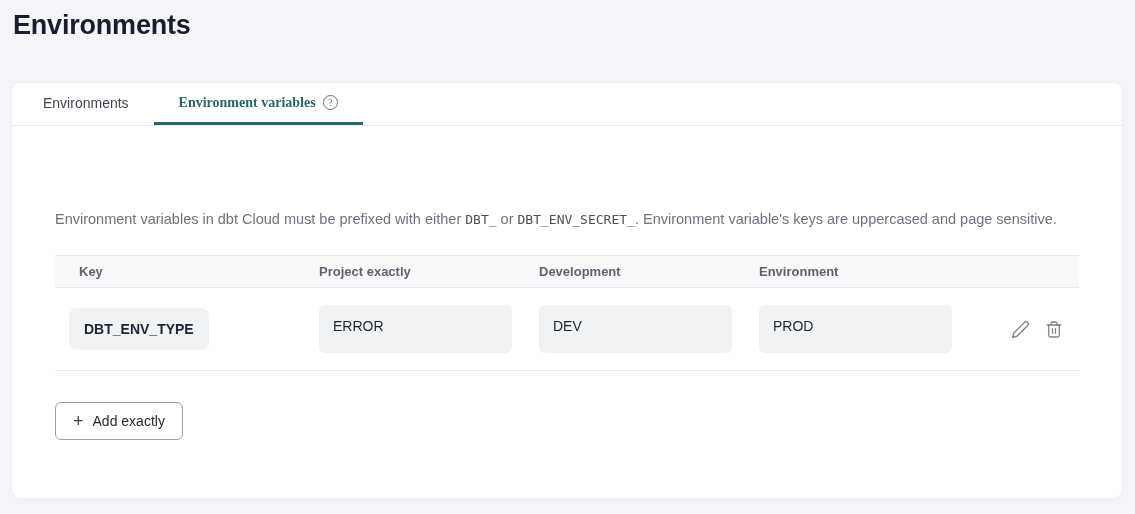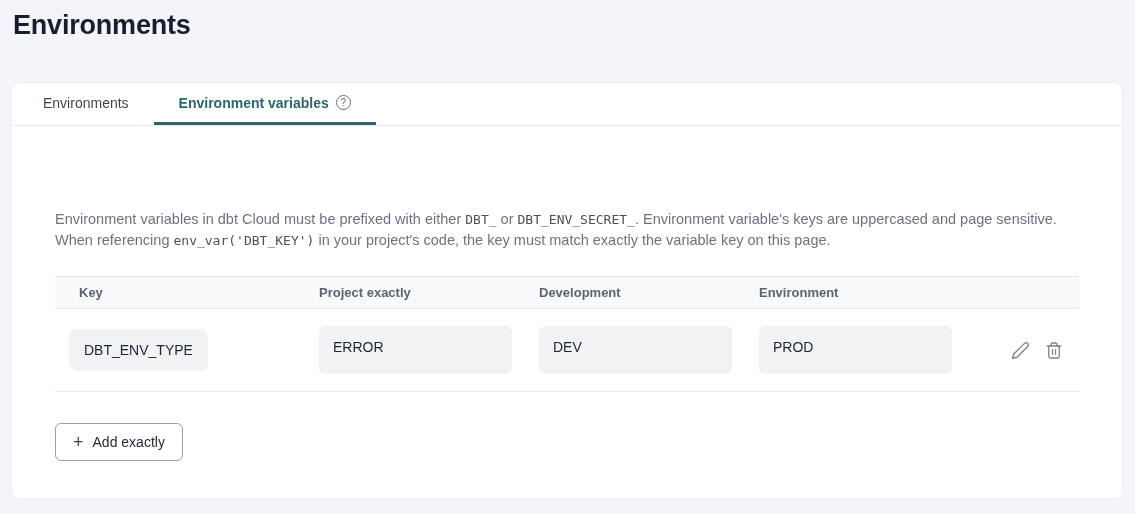--- a/index.html
+++ b/index.html
@@ -42,20 +42,21 @@
     padding: 0 25px;
     font-size: 14px;
     color: #40454f;
     border-bottom: 3px solid transparent;
     cursor: pointer;
   }
   .tab.active {
     color: #2b656d;
     font-weight: 700;
     border-bottom-color: #2b656d;
+    font-family: Liberation Serif, serif;
   }
   .help-icon {
     display: inline-grid;
     place-items: center;
     width: 15px; height: 15px;
     border: 1.2px solid #6a707b;
     border-radius: 50%;
     color: #6a707b;
     font-size: 10px;
     font-weight: 400;
@@ -97,21 +98,21 @@
   .col-act   { flex: 1; display: flex; justify-content: flex-end; align-items: center; gap: 15px; padding-right: 16px; }
   .tbl-header .col-key { padding-left: 24px; }
   .tbl-header .col-val { padding-left: 14px; }
   .tbl-row .col-key, .tbl-row .col-val { padding-left: 14px; }
   .key-pill {
     display: inline-block;
     background: #f1f2f4;
     border-radius: 8px;
     padding: 13px 15px;
     font-size: 14px;
-    font-weight: 400;
+    font-weight: 700;
     color: #1e2434;
   }
   .val-box {
     width: 193px;
     height: 48px;
     line-height: 42px;
     background: #f1f2f4;
     border-radius: 6px;
     padding-left: 14px;
     font-size: 14px;
@@ -167,23 +168,20 @@
       <span>Environment variables</span>
       <span class="help-icon">?</span>
     </div>
   </div>
 
   <div class="content">
 
     <div class="description">
       <div>
         <span>Environment variables in dbt Cloud must be prefixed with either </span><span class="code">DBT_</span><span> or </span><span class="code">DBT_ENV_SECRET_</span><span>. Environment variable's keys are uppercased and page sensitive.</span>
-      </div>
-      <div>
-        <span>When referencing </span><span class="code">env_var('DBT_KEY')</span><span> in your project's code, the key must match exactly the variable key on this page.</span>
       </div>
     </div>
 
     <div class="var-table">
       <div class="tbl-header">
         <div class="col-key">Key</div>
         <div class="col-val">Project exactly</div>
         <div class="col-val">Development</div>
         <div class="col-val">Environment</div>
         <div class="col-act"></div>

